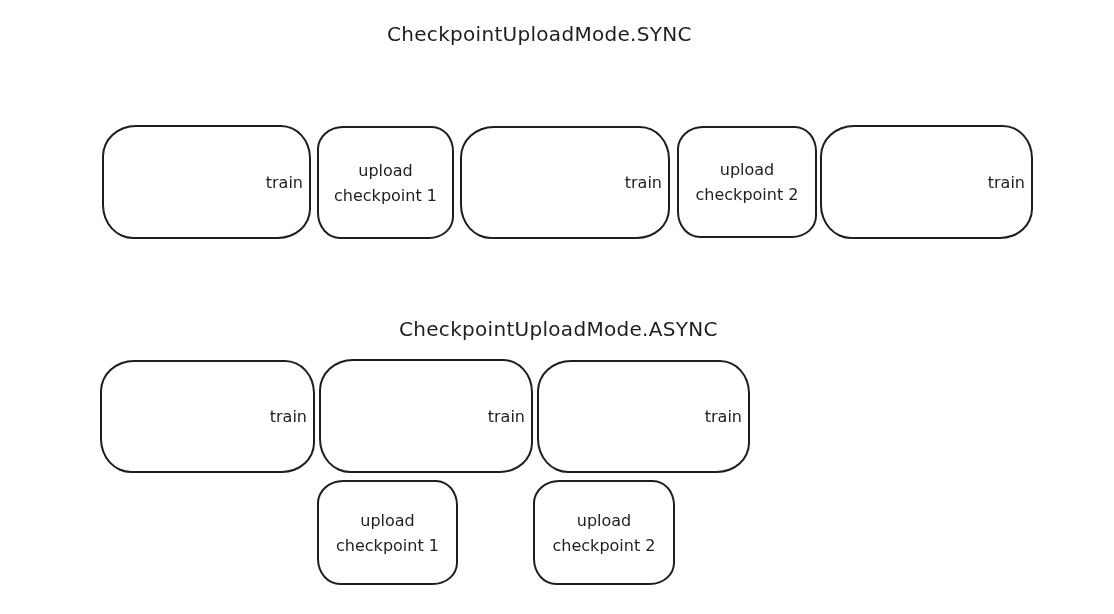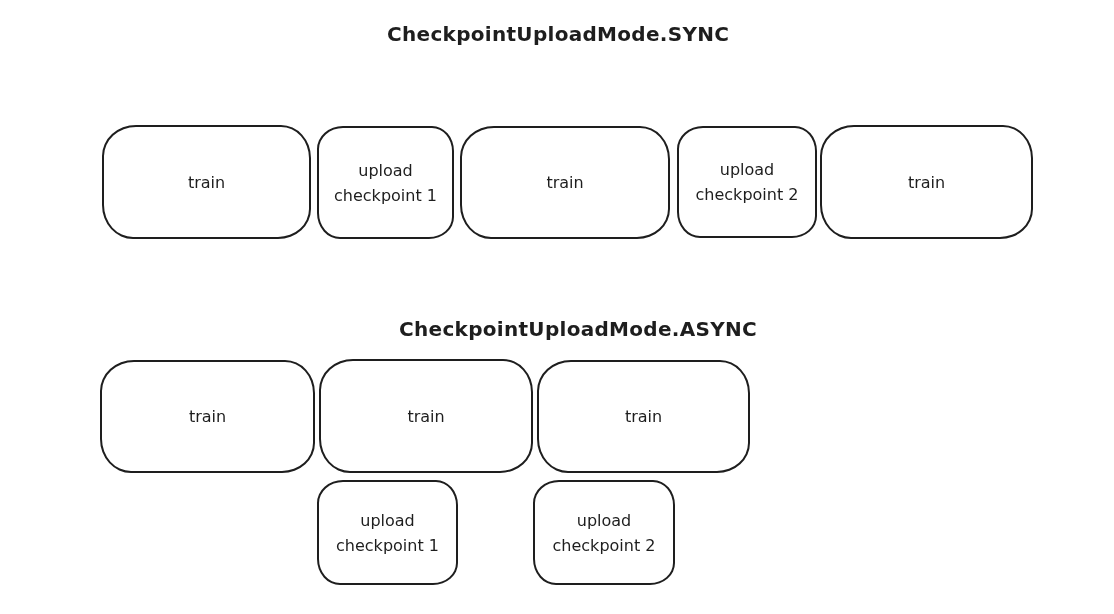--- a/index.html
+++ b/index.html
@@ -13,40 +13,40 @@
     width: 1114px;
     height: 614px;
     background: var(--bg);
     font-family: "DejaVu Sans", "Liberation Sans", sans-serif;
     color: var(--stroke);
     overflow: hidden;
   }
   .section-title {
     position: absolute;
     font-size: 20px;
-    font-weight: 700;
+    font-weight: 400;
     letter-spacing: 0.3px;
     white-space: nowrap;
     color: var(--stroke);
   }
   .box {
     position: absolute;
     display: flex;
     align-items: center;
     justify-content: center;
     text-align: center;
     background: var(--bg);
     border: 2.5px solid var(--stroke);
     font-size: 16px;
     line-height: 25px;
     color: var(--stroke);
     padding: 4px 6px;
   }
   
-  .box.train  { border-radius: 34px 30px 33px 31px / 31px 33px 30px 34px; }
+  .box.train  { border-radius: 34px 30px 33px 31px / 31px 33px 30px 34px; justify-content: flex-end; }
   .box.upload { border-radius: 26px 22px 25px 23px / 23px 25px 22px 26px; }
 
   
   .sync-title  { left: 387px; top: 22px; }
   .s-b1 { left: 102px; top: 125px; width: 209px; height: 114px; }
   .s-b2 { left: 317px; top: 126px; width: 137px; height: 113px; }
   .s-b3 { left: 460px; top: 126px; width: 210px; height: 113px; }
   .s-b4 { left: 677px; top: 126px; width: 140px; height: 112px; }
   .s-b5 { left: 820px; top: 125px; width: 213px; height: 114px; }
 

